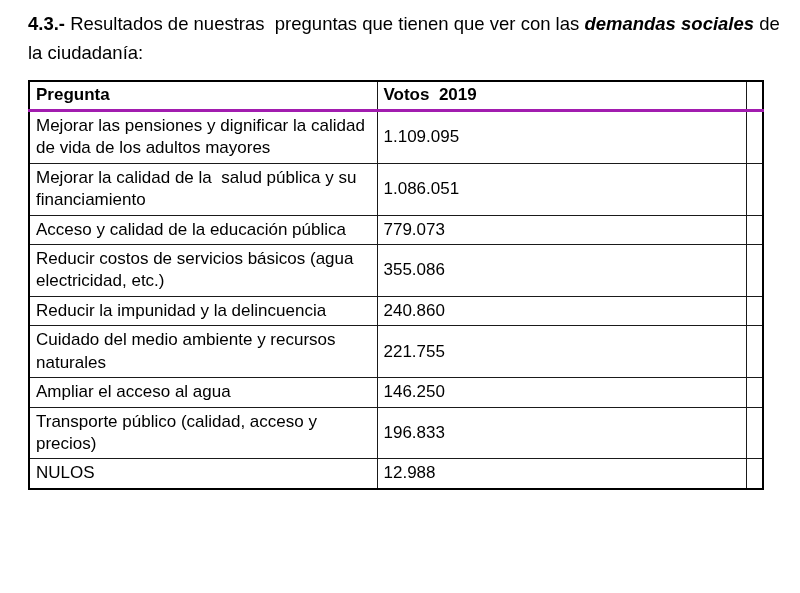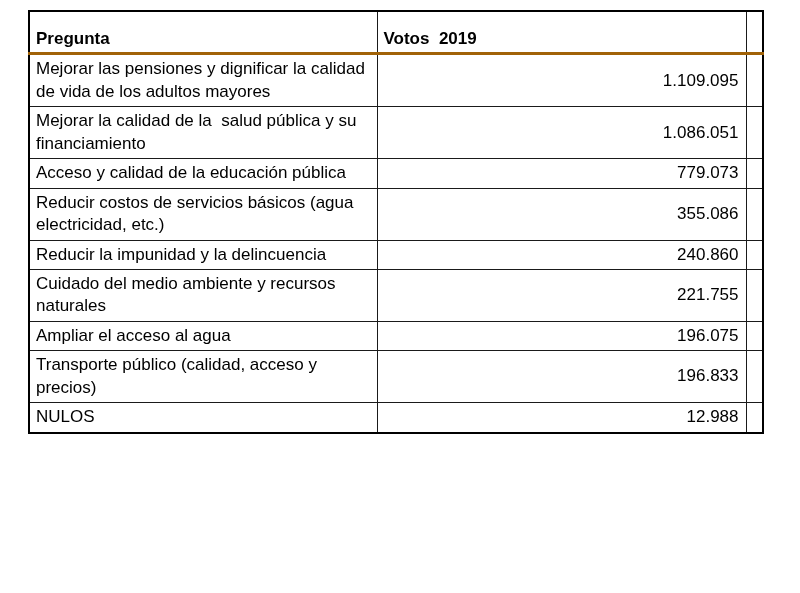--- a/index.html
+++ b/index.html
@@ -40,33 +40,34 @@
     font-size: 17px;
     line-height: 1.32;
     padding: 3px 7px 3px 6px;
     vertical-align: middle;
     white-space: pre-wrap;
     overflow: hidden;
   }
   table.votes thead th {
     text-align: left;
     font-weight: bold;
-    border-bottom: 3px solid #a16207;
-    padding-top: 16px;
+    border-bottom: 3px solid #a21caf;
+    padding-top: 2px;
     padding-bottom: 2px;
   }
   td.q-cell { text-align: left; }
-  td.v-cell { text-align: right; padding-right: 8px; }
+  td.v-cell { padding-right: 8px; }
   td.e-cell, th.e-cell { padding: 0; }
 </style>
 </head>
 <body>
 
 <div class="page">
 
+  <p class="heading"><span class="seg-bold">4.3.- </span><span>Resultados de nuestras  preguntas que tienen que ver con las </span><span class="seg-bold-italic">demandas sociales</span><span> de</span><br><span>la ciudadanía:</span></p>
 
   <table class="votes">
     <colgroup>
       <col style="width:348px">
       <col style="width:369px">
       <col style="width:17px">
     </colgroup>
     <thead>
       <tr>
         <th class="q-cell">Pregunta</th>
@@ -100,21 +101,21 @@
           <td class="v-cell">240.860</td>
           <td class="e-cell"></td>
         </tr>
         <tr>
           <td class="q-cell">Cuidado del medio ambiente y recursos naturales</td>
           <td class="v-cell">221.755</td>
           <td class="e-cell"></td>
         </tr>
         <tr>
           <td class="q-cell">Ampliar el acceso al agua</td>
-          <td class="v-cell">196.075</td>
+          <td class="v-cell">146.250</td>
           <td class="e-cell"></td>
         </tr>
         <tr>
           <td class="q-cell">Transporte público (calidad, acceso y precios)</td>
           <td class="v-cell">196.833</td>
           <td class="e-cell"></td>
         </tr>
         <tr>
           <td class="q-cell">NULOS</td>
           <td class="v-cell">12.988</td>

